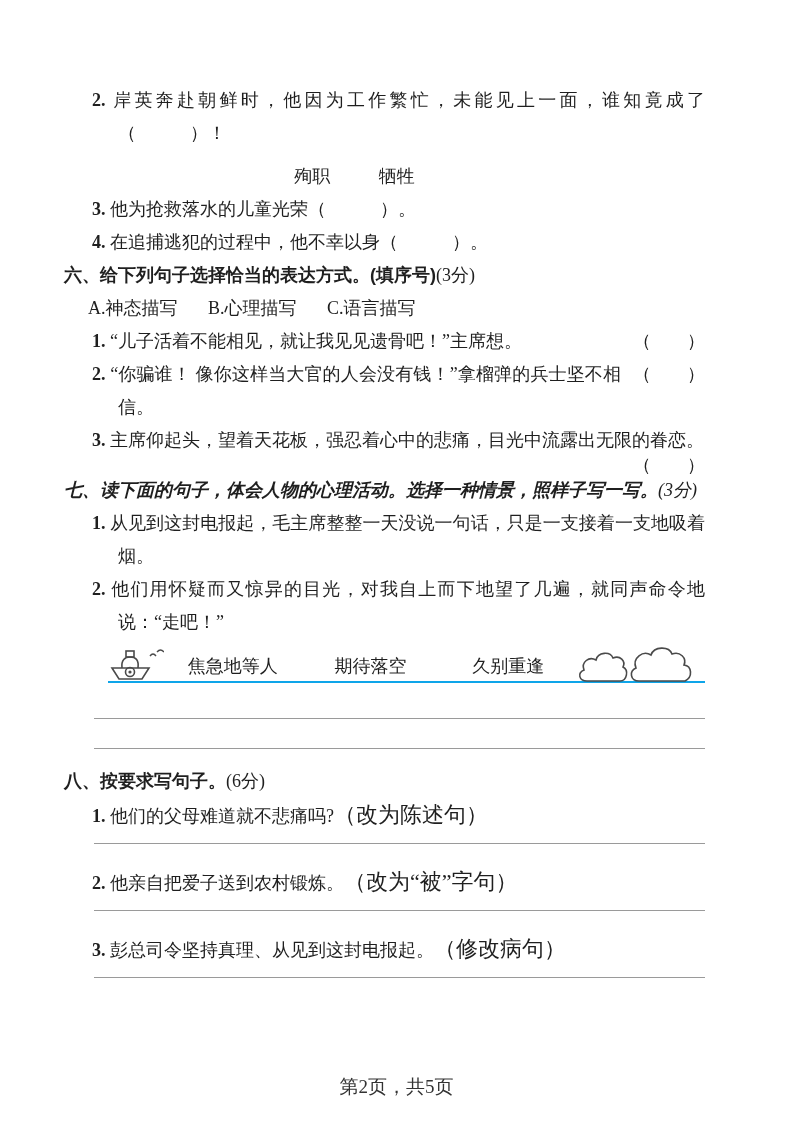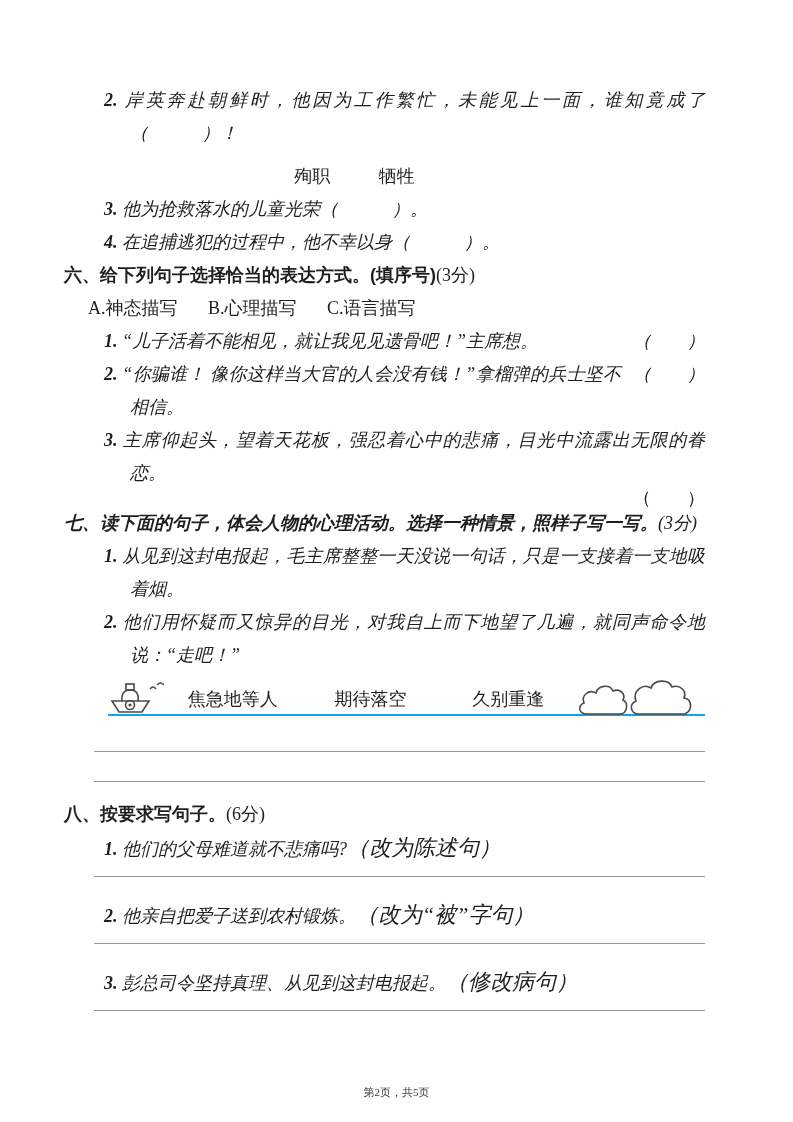--- a/index.html
+++ b/index.html
@@ -7,22 +7,22 @@
   body {
     width:793px; height:1122px;
     font-family:"Liberation Serif","DejaVu Serif",serif;
     color:#1f1f1f; font-size:18px; overflow:hidden;
   }
   .page {
     position:relative; width:793px; height:1122px;
     padding:84px 88px 0 64px; background:#fff;
   }
   .item {
-    margin-left:40px; padding-left:26px; text-indent:-26px;
-    line-height:33px; text-align:justify;font-style:italic;
+    margin-left:28px; padding-left:26px; text-indent:-26px;
+    line-height:33px; text-align:justify;
   }
   .num { font-weight:bold; }
   .qrow { position:relative; padding-right:84px; }
   .bracket { position:absolute; right:0; top:0; text-indent:0; white-space:nowrap; }
   .bracket-row { margin-top:-8px; line-height:33px; text-align:right; }
   .word-bank { margin-top:10px; line-height:33px; text-align:center; padding-right:60px; }
   .word-bank span { margin:0 22px; }
   .sec-header { line-height:33px; font-weight:bold; font-family:"Liberation Sans","DejaVu Sans",sans-serif; }
   .sec-header .score { font-weight:normal; font-family:"Liberation Serif","DejaVu Serif",serif; }
   .sec7-header { margin-top:-8px;font-style:italic; }
@@ -39,21 +39,21 @@
   .banner .clouds-wrap { margin-bottom:-2px; }
   .writing-line { margin-left:30px; border-bottom:1.5px solid #9a9a9a; }
   .wl-1 { height:36px; } .wl-2 { height:30px; }
   .answer-line { margin-left:30px; height:11px; border-bottom:1.5px solid #9a9a9a; margin-bottom:21px; }
   .answer-line.last { margin-bottom:14px; }
   .hint { font-size:22px; }
   .blank { display:inline-block; border-bottom:1.2px solid #2a2a2a; height:17px; vertical-align:baseline; text-indent:0; }
   .blank-sm { width:74px; } .blank-lg { width:124px; }
   .footer {
     position:absolute; left:0; right:0; bottom:22px;
-    text-align:center; font-size:11px; color:#333;
+    text-align:center; font-size:19px; color:#333;
   }
   svg { display:block; }
 </style>
 </head>
 <body>
 
 <div class="page">
 
   <section>
     <div class="item">

